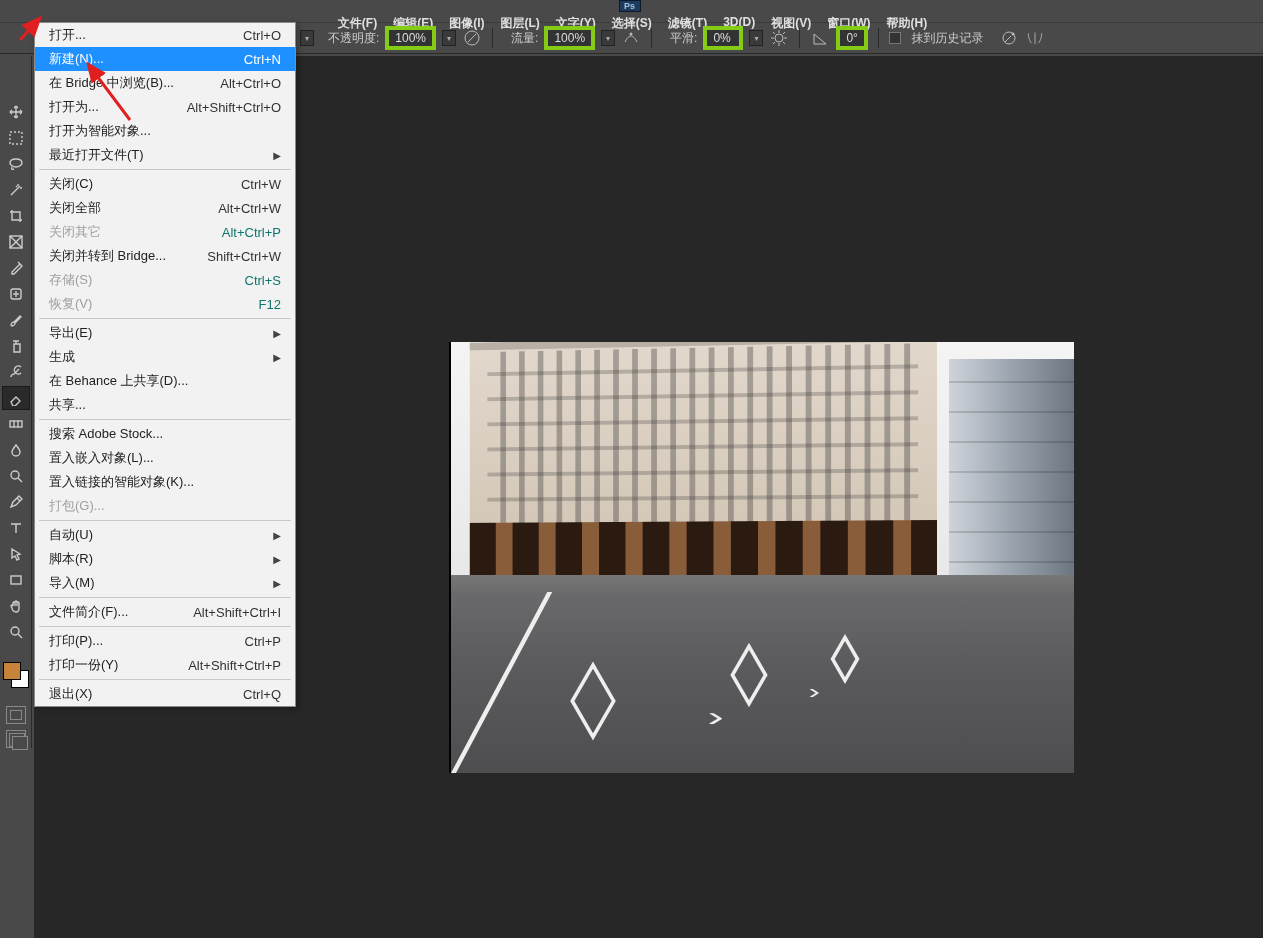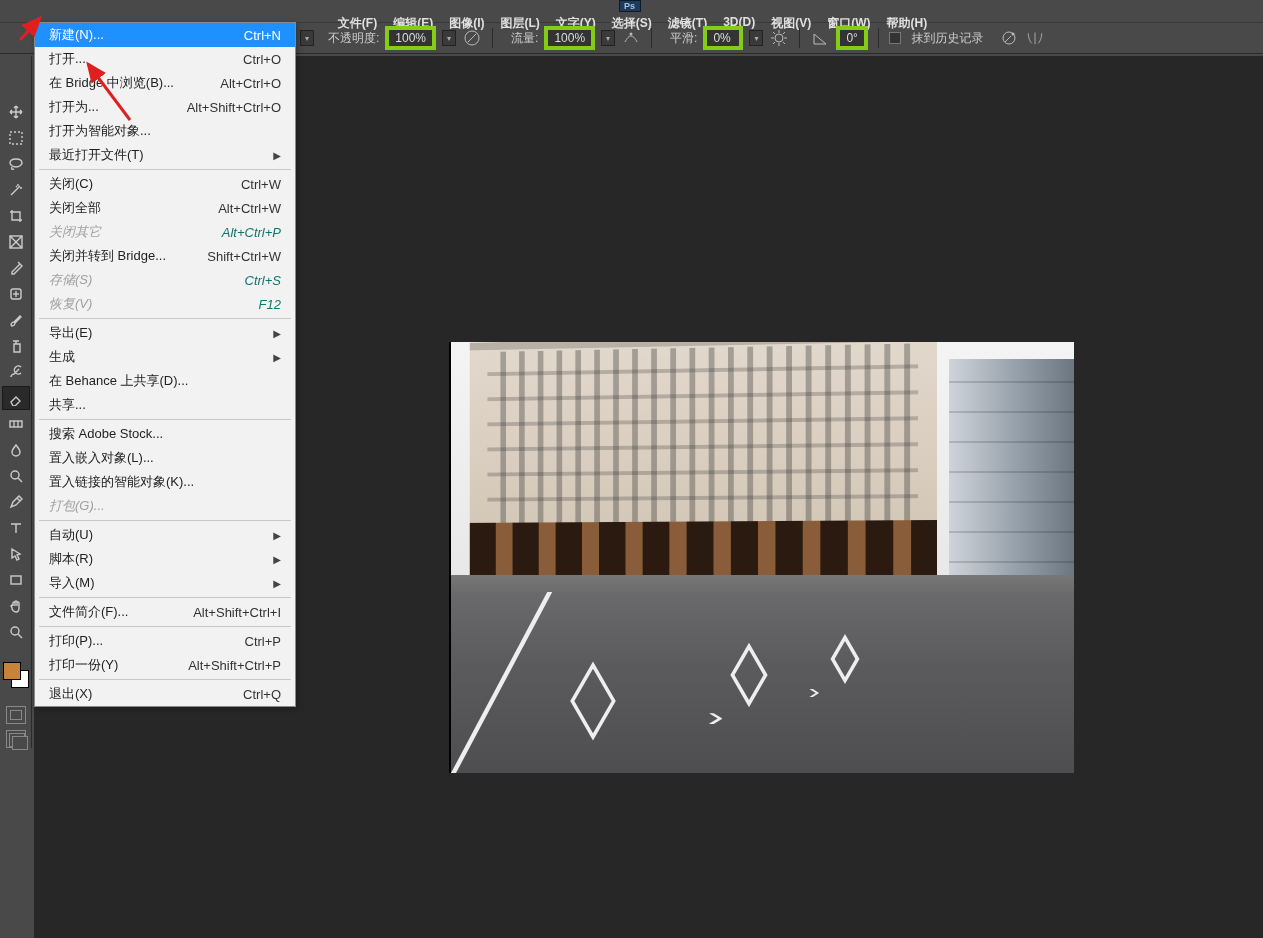--- a/index.html
+++ b/index.html
@@ -117,21 +117,21 @@
   .dropdown .row {
     display:flex;
     justify-content:space-between;
     align-items:center;
     padding: 3px 14px 3px 14px;
     height:24px;
     font-size:13px;
     position:relative;
   }
   .dropdown .row.highlight { background:#1e90ff; color:#fff;}
-  .dropdown .row.disabled { color:#a0a0a0;font-style:italic;}
+  .dropdown .row.disabled { color:#a0a0a0;}
   .dropdown .sep { height:1px; background:#c8c8c8; margin: 2px 4px;}
   .dropdown .arrow { font-size:10px; color:#444; margin-left:auto;}
   .dropdown .shortcut { color:#333; }
   .dropdown .row.highlight .shortcut { color:#fff;}
   .dropdown .row.disabled .shortcut { color:#0f766e;}
 
   
   .canvas-wrap {
     position:absolute;
     left:34px; top:56px;
@@ -409,27 +409,27 @@
     <div class="swatch-bg"></div>
     <div class="swatch-fg"></div>
   </div>
   <div class="toolbar-bottom">
     <div class="tb-icon inner"></div>
     <div class="tb-icon stack"></div>
   </div>
 </div>
 
 <div class="dropdown" id="file-dropdown">
+    <div class="row">
+      <span>打开...</span>
+      <span class="shortcut">Ctrl+O</span>
+    </div>
     <div class="row highlight">
       <span>新建(N)...</span>
       <span class="shortcut">Ctrl+N</span>
-    </div>
-    <div class="row">
-      <span>打开...</span>
-      <span class="shortcut">Ctrl+O</span>
     </div>
     <div class="row">
       <span>在 Bridge 中浏览(B)...</span>
       <span class="shortcut">Alt+Ctrl+O</span>
     </div>
     <div class="row">
       <span>打开为...</span>
       <span class="shortcut">Alt+Shift+Ctrl+O</span>
     </div>
     <div class="row">

